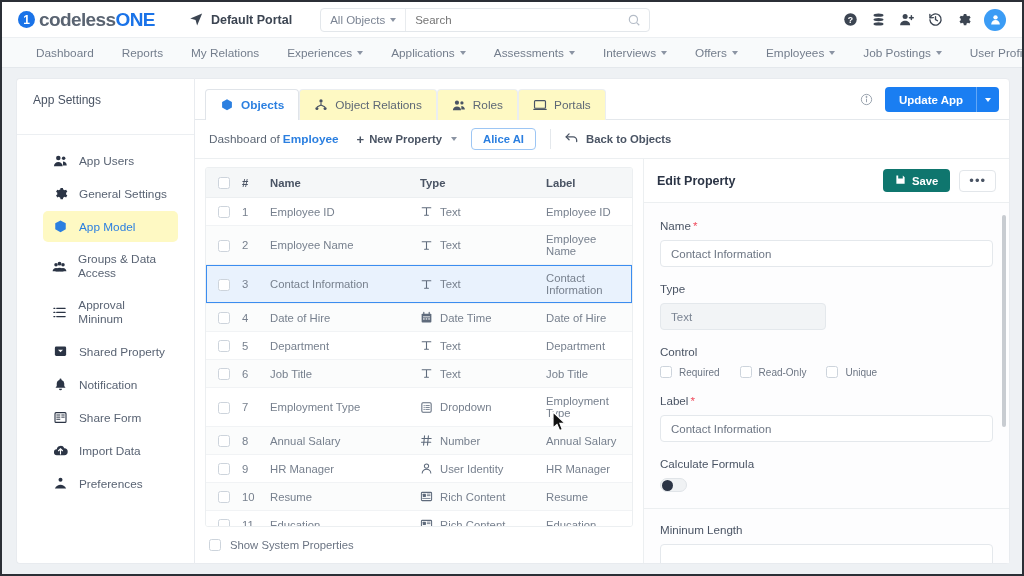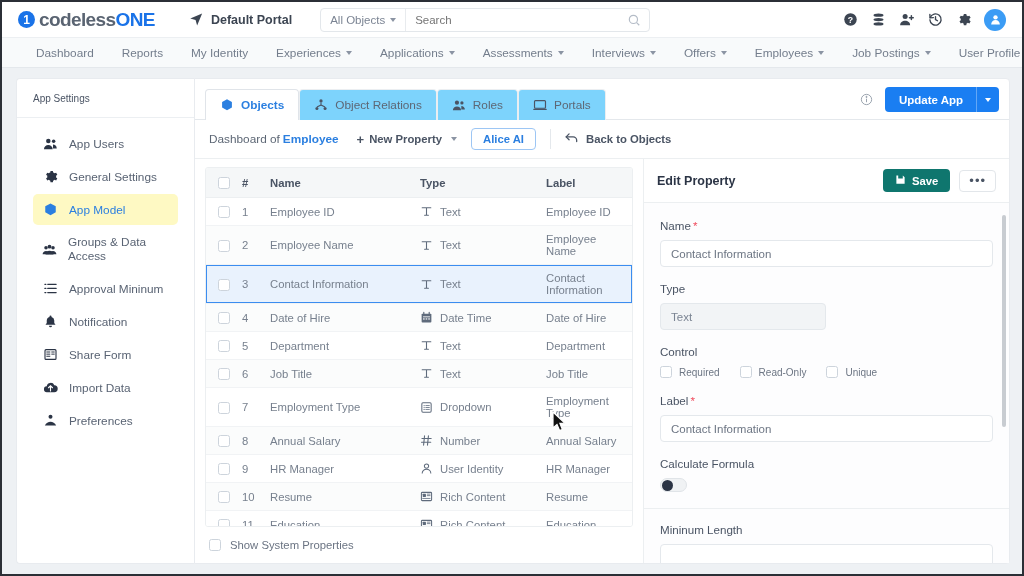--- a/index.html
+++ b/index.html
@@ -60,22 +60,22 @@
     font-size:11.8px; color:#737d8c; white-space:nowrap; height:100%; cursor:pointer;
   }
 
   
   .bodyarea { flex:1; display:flex; padding:10px 12px 10px 14px; gap:0; min-height:0; }
 
   .sidebar {
     width:178px; background:#fff; border:1px solid #e8ebef; border-right:none;
     border-radius:4px 0 0 4px; display:flex; flex-direction:column; flex:0 0 178px;
   }
-  .sb-title { padding:14px 16px 13px; font-size:10px; color:#4a5464; border-bottom:1px solid #eceff2; }
-  .sb-list { padding:10px 16px; display:flex; flex-direction:column; gap:2px; }
+  .sb-title { padding:14px 16px 27px; font-size:12px; color:#4a5464; border-bottom:1px solid #eceff2; }
+  .sb-list { padding:10px 16px; display:flex; flex-direction:column; gap:2px;margin-left:10px; }
   .sb-item {
     display:flex; align-items:center; gap:11px; padding:8px 9px; border-radius:5px;
     font-size:11.8px; color:#59637300; cursor:pointer;
   }
   .sb-item .lbl { color:#596373; }
   .sb-item .ic { color:#2b3445; display:flex; width:16px; justify-content:center; }
   .sb-item.active { background:#fef9c3; }
   .sb-item.active .lbl { color:#2b7fe0; }
   .sb-item.active .ic { color:#2b7fe0; }
 
@@ -87,21 +87,21 @@
   
   .tabrow { display:flex; align-items:flex-end; padding:8px 10px 0 10px; border-bottom:1px solid #e4e8ec; position:relative; }
   .tab {
     display:flex; align-items:center; gap:7px; padding:8px 14px 8px;
     font-size:11.8px; color:#5d6personal; border:1px solid transparent; border-bottom:none;
     border-radius:4px 4px 0 0; margin-bottom:-1px; color:#5d6775; cursor:pointer; white-space:nowrap;
   }
   .tab .ic { display:flex; color:#4a5464; }
   .tab.active { background:#fff; border-color:#e0e4e9; color:#2b7fe0; font-weight:bold; }
   .tab.active .ic { color:#2b7fe0; }
-  .tab:not(.active) { background:#7dd3fc; border-color:#ebeef1; border-bottom-color:transparent;align-items:center; }
+  .tab:not(.active) { background:#fef9c3; border-color:#ebeef1; border-bottom-color:transparent;align-items:center; }
   .tabrow-right { margin-left:auto; display:flex; align-items:center; gap:12px; padding-bottom:7px;text-align:center; }
   .info-ic { color:#98a1ad; display:flex; cursor:pointer; }
   .update-btn {
     background:#1a7ef2; color:#fff; border-radius:4px; height:25px;
     display:flex; align-items:center; font-size:11.5px; font-weight:bold; cursor:pointer;
   }
   .update-btn .txt { padding:0 13px 0 14px; }
   .update-btn .sep { width:1px; height:100%; background:rgba(255,255,255,.32); }
   .update-btn .cw { padding:0 8px; display:flex; align-items:center; }
   .caret-w { width:0;height:0;border-left:3.5px solid transparent;border-right:3.5px solid transparent;border-top:4px solid #fff; }
@@ -261,21 +261,21 @@
   </div>
 
   <div class="navbar" id="navbar">
       <div class="navitem">
         <span>Dashboard</span>
       </div>
       <div class="navitem">
         <span>Reports</span>
       </div>
       <div class="navitem">
-        <span>My Identity</span>
+        <span>My Relations</span>
       </div>
       <div class="navitem">
         <span>Experiences</span>
         <span class="caret"></span>
       </div>
       <div class="navitem">
         <span>Applications</span>
         <span class="caret"></span>
       </div>
       <div class="navitem">
@@ -348,20 +348,29 @@
             <span class="lbl">Groups &amp; Data Access</span>
           </div>
           <div class="sb-item">
             <span class="ic">
               <svg width="15" height="15" viewBox="0 0 24 24" fill="currentColor">
                 <path d="M3 5.2h1.6M3 11.8h1.6M3 18.4h1.6" stroke="currentColor" stroke-width="2" stroke-linecap="round" fill="none"></path>
                 <path d="M7.6 5.2H21M7.6 11.8H21M7.6 18.4H21" stroke="currentColor" stroke-width="2" stroke-linecap="round" fill="none"></path>
               </svg>
             </span>
             <span class="lbl">Approval Mininum</span>
+          </div>
+          <div class="sb-item">
+            <span class="ic">
+              <svg width="15" height="15" viewBox="0 0 24 24" fill="currentColor">
+                <rect x="3" y="4" width="18" height="15" rx="2.2"></rect>
+                <path d="M8 9l4 4 4-4z" fill="#fff"></path>
+              </svg>
+            </span>
+            <span class="lbl">Shared Property</span>
           </div>
           <div class="sb-item">
             <span class="ic">
               <svg width="15" height="15" viewBox="0 0 24 24" fill="currentColor">
                 <path d="M12 2.4a1.6 1.6 0 011.6 1.6v.6A6.2 6.2 0 0118 10.5v4l2 2.6H4l2-2.6v-4a6.2 6.2 0 014.4-5.9V4A1.6 1.6 0 0112 2.4zM9.6 18.6h4.8a2.4 2.4 0 01-4.8 0z"></path>
               </svg>
             </span>
             <span class="lbl">Notification</span>
           </div>
           <div class="sb-item">

